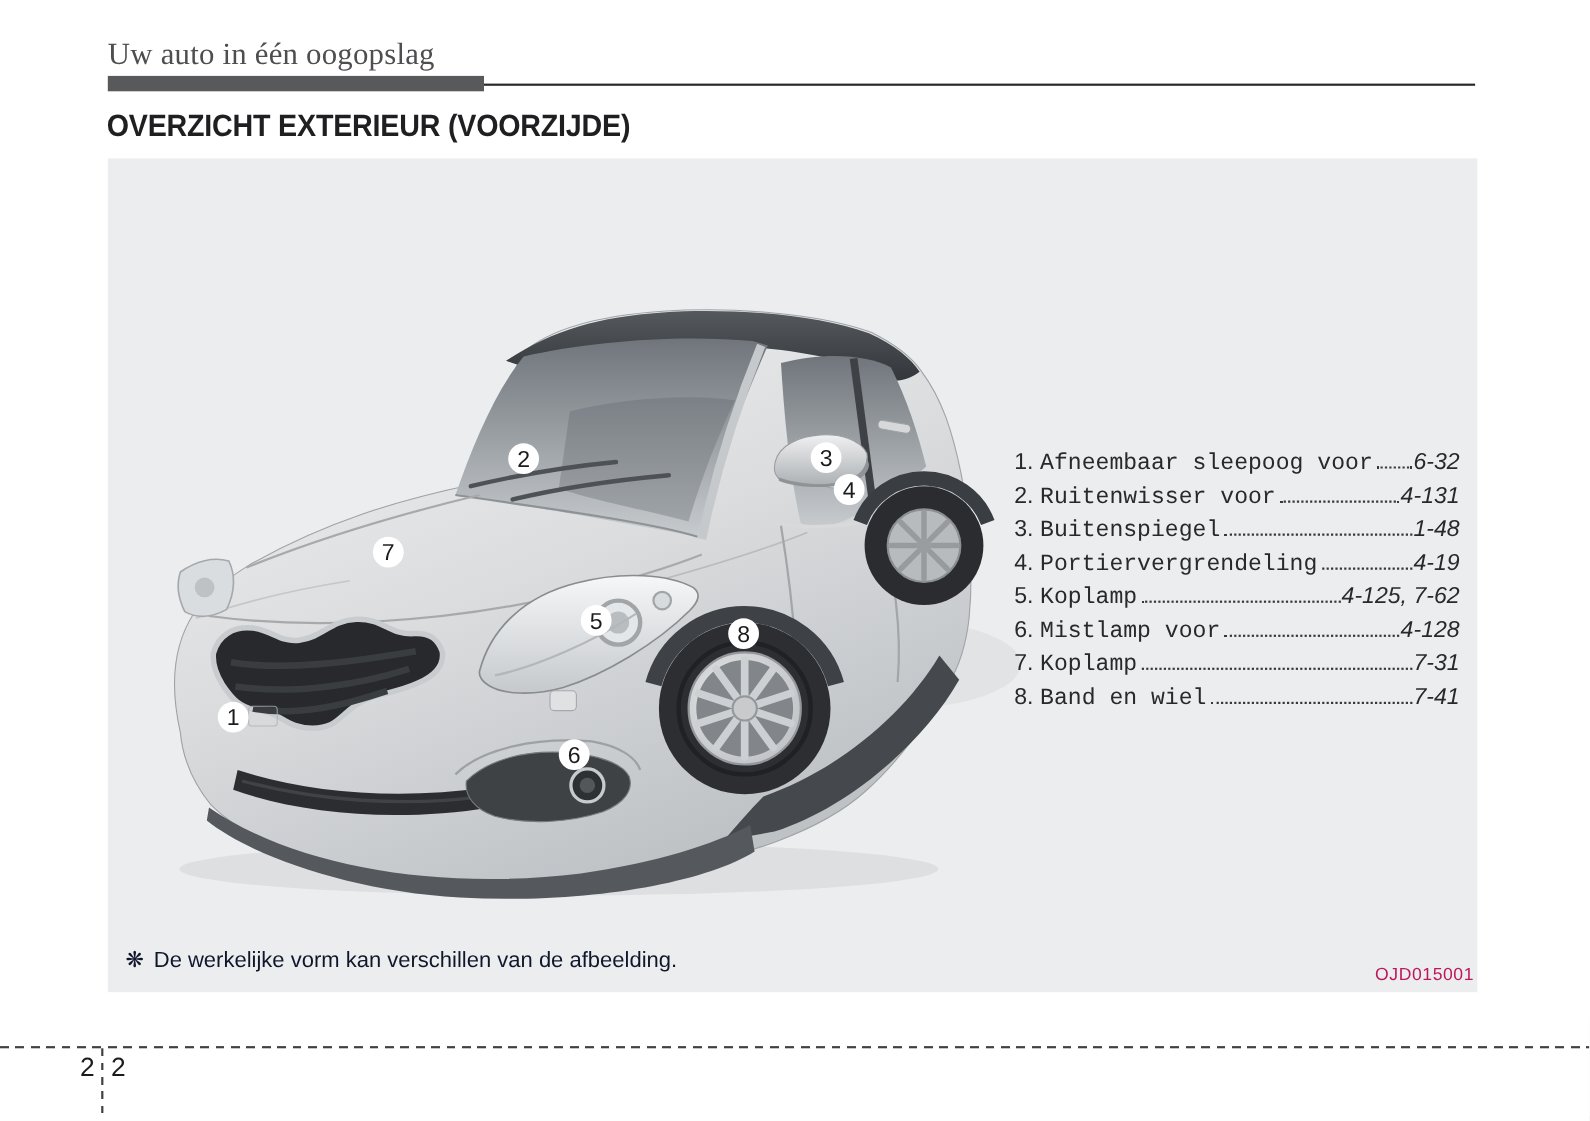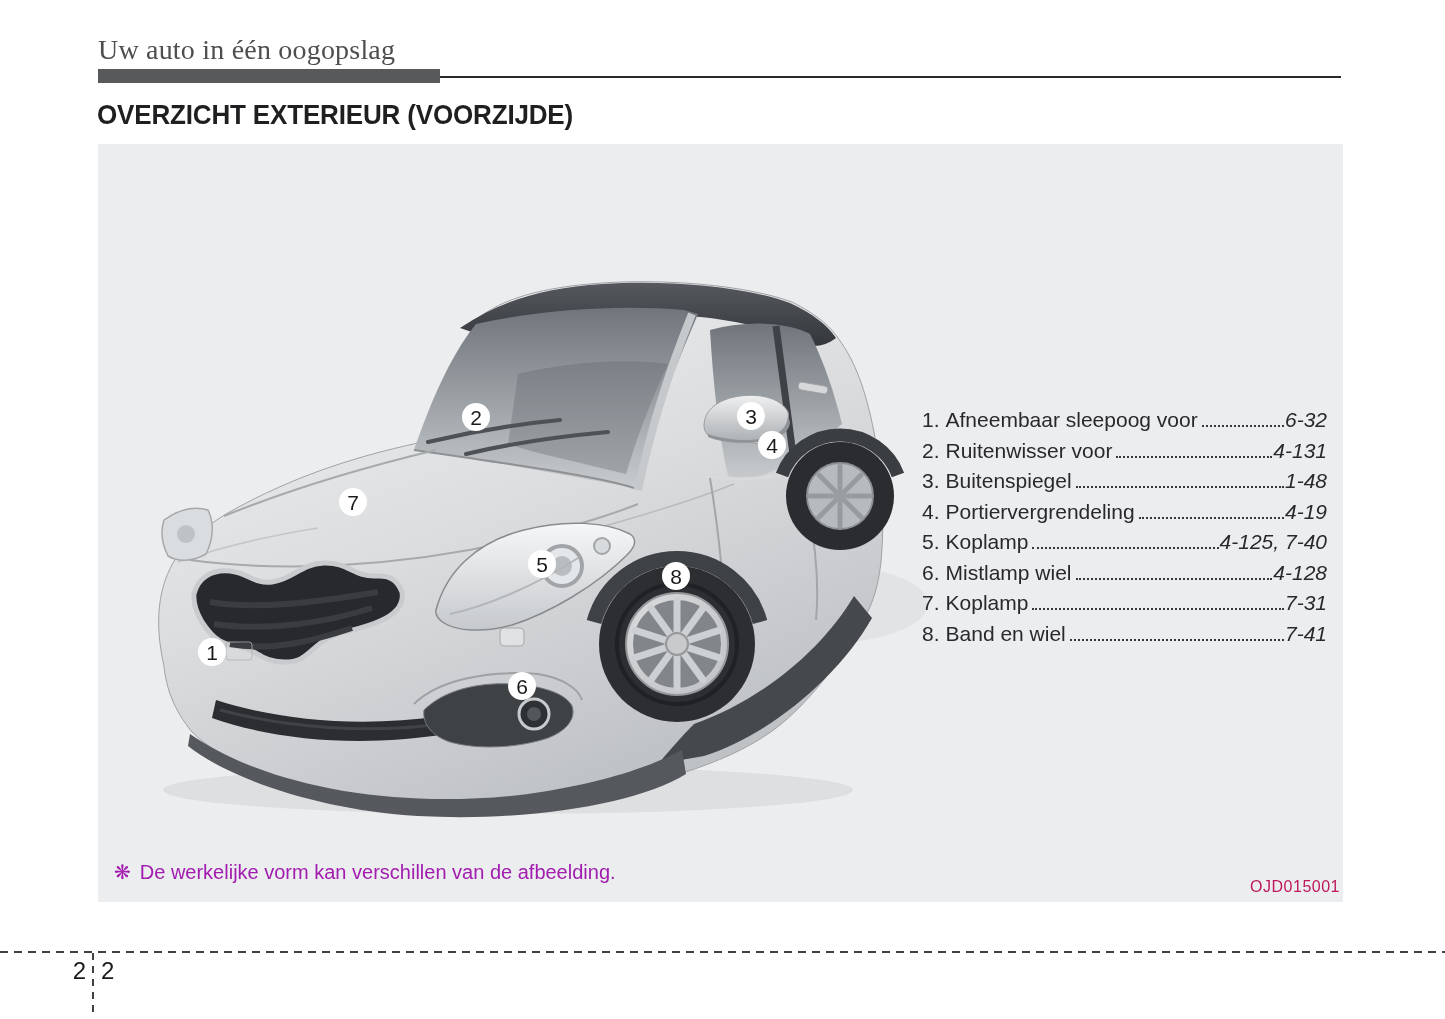--- a/index.html
+++ b/index.html
@@ -18,26 +18,26 @@
         letter-spacing:-0.2px;}
 
   
   .figure-box{position:absolute;left:98px;top:144px;width:1245px;height:758px;background:#ECEDEF;}
   .figure-box svg{position:absolute;left:0;top:0;}
 
   
   .parts-list{position:absolute;left:824px;top:264px;width:405px;font-size:21px;color:#29292b;}
   .parts-row{display:flex;align-items:baseline;height:30.5px;white-space:nowrap;}
   .parts-num{flex:0 0 auto;margin-right:6px;}
-  .parts-label{flex:0 0 auto;}
+  .parts-label{flex:0 0 auto;font-family:Liberation Mono, monospace;}
   .parts-leader{flex:1 1 auto;border-bottom:2.6px dotted #38383a;margin:0 1px 5px 4px;min-width:10px;}
   .parts-page{flex:0 0 auto;font-style:italic;}
 
   
-  .figure-note{position:absolute;left:16px;top:716px;font-size:20px;color:#a21caf;white-space:nowrap;}
+  .figure-note{position:absolute;left:16px;top:716px;font-size:20px;color:#0f172a;white-space:nowrap;}
   .figure-note .note-symbol{margin-right:9px;}
   .figure-code{position:absolute;right:3px;top:734px;font-size:16px;color:#be185d;letter-spacing:0.5px;}
 
   
   .footer-dash-h{position:absolute;left:0;top:951px;width:1445px;height:2.4px;
         background:repeating-linear-gradient(90deg,#414143 0 8px,transparent 8px 14px);}
   .footer-dash-v{position:absolute;left:92px;top:953px;width:2.4px;height:66px;
         background:repeating-linear-gradient(180deg,#414143 0 7px,transparent 7px 13px);}
   .footer-sec{position:absolute;left:58px;top:957px;width:28px;text-align:right;
         font-size:24px;color:#1b1b1d;}
@@ -260,25 +260,25 @@
       <div class="parts-row">
         <span class="parts-num">4.</span>
         <span class="parts-label">Portiervergrendeling</span>
         <span class="parts-leader"></span>
         <span class="parts-page">4-19</span>
       </div>
       <div class="parts-row">
         <span class="parts-num">5.</span>
         <span class="parts-label">Koplamp</span>
         <span class="parts-leader"></span>
-        <span class="parts-page">4-125, 7-40</span>
+        <span class="parts-page">4-125, 7-62</span>
       </div>
       <div class="parts-row">
         <span class="parts-num">6.</span>
-        <span class="parts-label">Mistlamp wiel</span>
+        <span class="parts-label">Mistlamp voor</span>
         <span class="parts-leader"></span>
         <span class="parts-page">4-128</span>
       </div>
       <div class="parts-row">
         <span class="parts-num">7.</span>
         <span class="parts-label">Koplamp</span>
         <span class="parts-leader"></span>
         <span class="parts-page">7-31</span>
       </div>
       <div class="parts-row">

